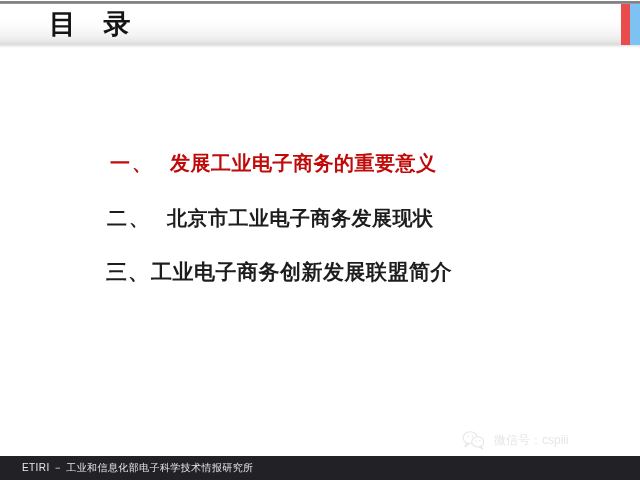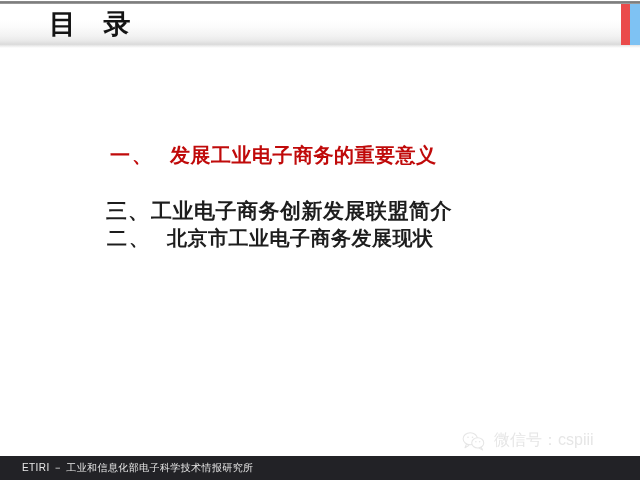--- a/index.html
+++ b/index.html
@@ -62,21 +62,21 @@
   .accent-blue {
     position: absolute;
     right: 0; top: 4px;
     width: 10px; height: 41px;
     background: #7ec2f3;
   }
 
   
   .toc {
     position: absolute;
-    left: 0; top: 142px;
+    left: 0; top: 150px;
     width: 640px;
   }
   .toc-item {
     display: block;
     white-space: nowrap;
     font-weight: bold;
     color: #1d1d1d;
   }
   .toc-item .num { display: inline; }
   .toc-item .txt { display: inline; }
@@ -106,21 +106,21 @@
   .toc-item-3 .num { letter-spacing: 1px; margin-right: 1px; }
 
   
   .watermark {
     position: absolute;
     left: 462px; top: 430px;
     display: flex;
     align-items: center;
     gap: 8px;
     color: #e6e6e6;
-    font-size: 16px;
+    font-size: 12px;
     white-space: nowrap;
     user-select: none;
   }
   .wechat-icon { width: 24px; height: 20px; display: block; }
 
   
   .footer-bar {
     position: absolute;
     left: 0; top: 456px;
     width: 640px; height: 24px;
@@ -149,26 +149,26 @@
   <div class="header-title">目  录</div>
   <div class="accent-red"></div>
   <div class="accent-blue"></div>
 
   <div class="toc">
 
     <div class="toc-item toc-item-1">
       <span class="num">一、</span><span class="txt">发展工业电子商务的重要意义</span>
     </div>
 
+    <div class="toc-item toc-item-2">
+      <span class="num">二、</span><span class="txt">北京市工业电子商务发展现状</span>
+    </div>
+
     <div class="toc-item toc-item-3">
       <span class="num">三、</span><span class="txt">工业电子商务创新发展联盟简介</span>
-    </div>
-
-    <div class="toc-item toc-item-2">
-      <span class="num">二、</span><span class="txt">北京市工业电子商务发展现状</span>
     </div>
 
   </div>
 
   <div class="watermark">
     <span class="wm-icon">
       <svg class="wechat-icon" viewBox="0 0 32 26" fill="none" stroke="#e6e6e6" stroke-width="1.4">
         <ellipse cx="11" cy="10" rx="9.5" ry="8"></ellipse>
         <path d="M6 17 L4 22 L9.5 18.6" stroke-linejoin="round"></path>
         <circle cx="8" cy="8" r="1.1" fill="#e6e6e6" stroke="none"></circle>

